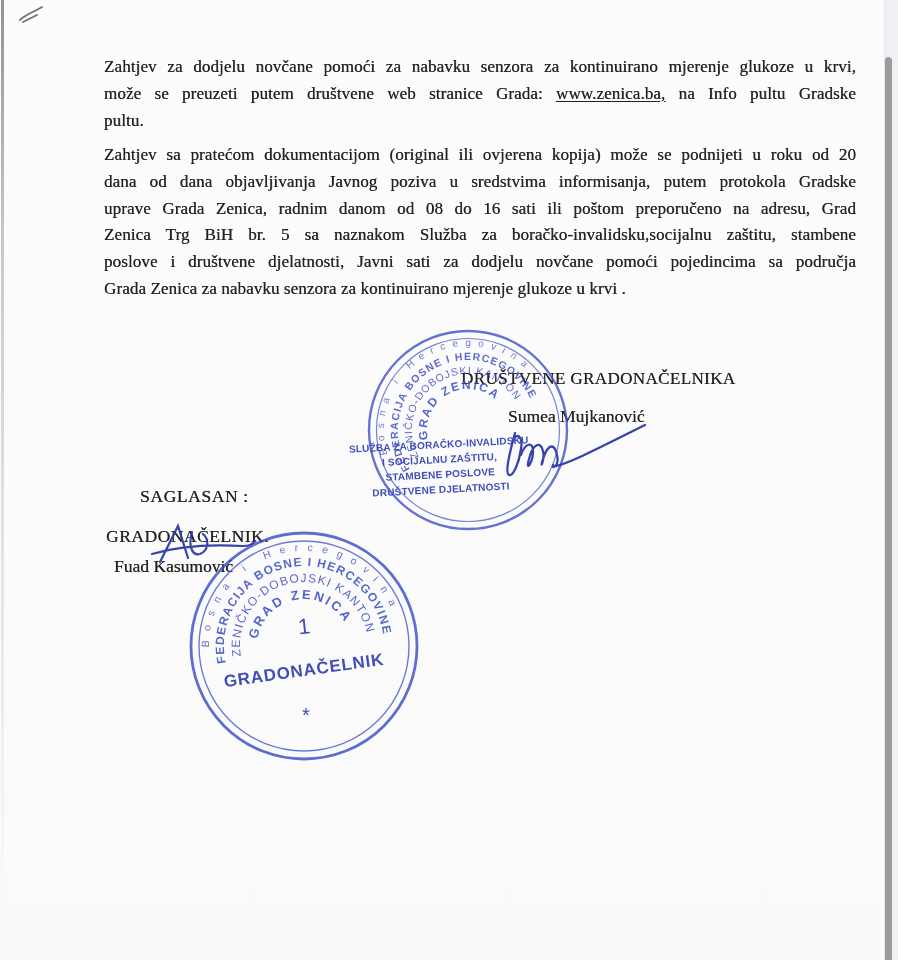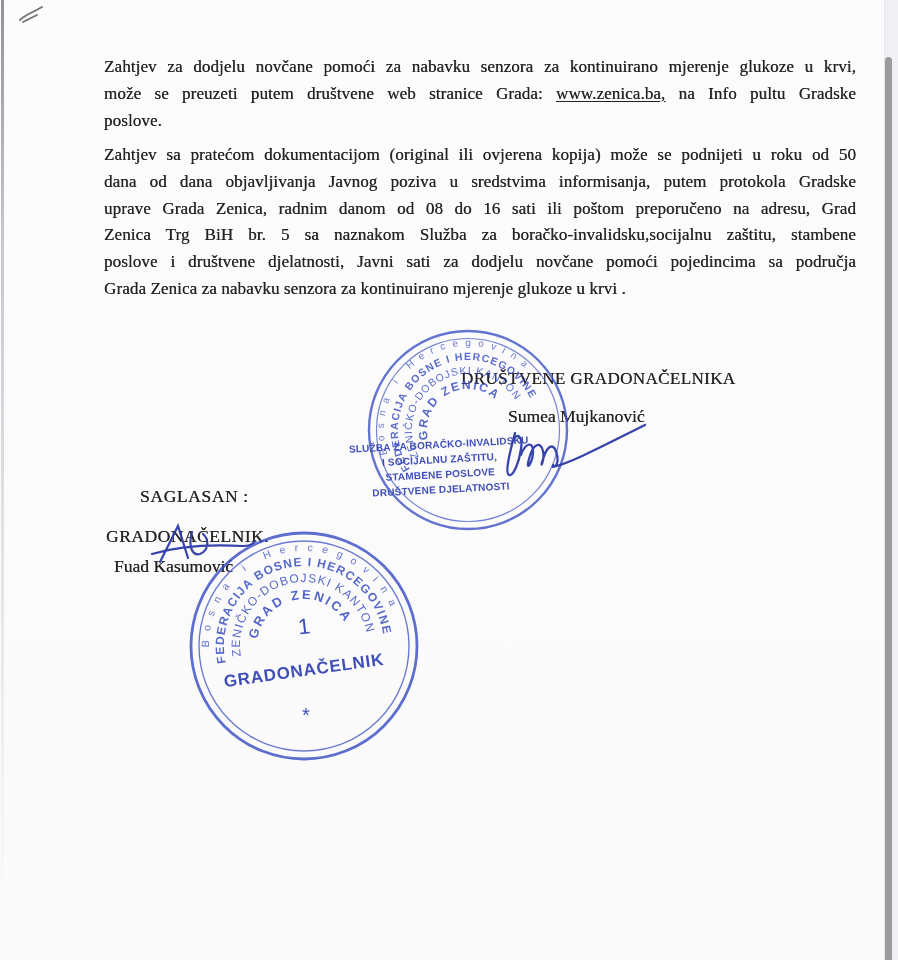--- a/index.html
+++ b/index.html
@@ -47,25 +47,25 @@
 <div class="page">
 
   <div class="scan-edge-left"></div>
   <svg class="z-ink" style="position:absolute;left:14px;top:2px;" width="36" height="26" viewBox="0 0 36 26">
     <path d="M 6 18 C 12 12 18 11 28 5 M 9 20 L 23 13" fill="none" stroke="#4e4e54" stroke-width="1.8" stroke-linecap="round" opacity="0.8"></path>
   </svg>
 
   <div class="para doc-text z-text" style="top:53px;">
     <div class="jline">Zahtjev za dodjelu novčane pomoći za nabavku senzora za kontinuirano mjerenje glukoze u krvi,</div>
     <div class="jline"><span>može se preuzeti putem društvene web stranice Grada: </span><span class="weblink">www.zenica.ba,</span><span> na Info pultu Gradske</span></div>
-    <div class="lline">poslove.</div>
+    <div class="lline">pultu.</div>
   </div>
 
   <div class="para para2 doc-text z-text" style="top:142px;">
-    <div class="jline">Zahtjev sa pratećom dokumentacijom (original ili ovjerena kopija) može se podnijeti u roku od 50</div>
+    <div class="jline">Zahtjev sa pratećom dokumentacijom (original ili ovjerena kopija) može se podnijeti u roku od 20</div>
     <div class="jline">dana od dana objavljivanja Javnog poziva u sredstvima informisanja, putem protokola Gradske</div>
     <div class="jline">uprave Grada Zenica, radnim danom od 08 do 16 sati ili poštom preporučeno na adresu,  Grad</div>
     <div class="jline">Zenica Trg BiH br. 5 sa naznakom Služba za boračko-invalidsku,socijalnu zaštitu, stambene</div>
     <div class="jline">poslove i društvene djelatnosti, Javni sati za dodjelu novčane pomoći  pojedincima sa područja</div>
     <div class="lline">Grada Zenica  za nabavku senzora za kontinuirano mjerenje glukoze u krvi .</div>
   </div>
 
   <div class="label doc-text z-text" style="left:461px;top:369px;letter-spacing:0.4px;font-size:17px;">DRUŠTVENE GRADONAČELNIKA</div>
   <div class="label doc-text z-text" style="left:508px;top:406px;">Sumea Mujkanović</div>
 

